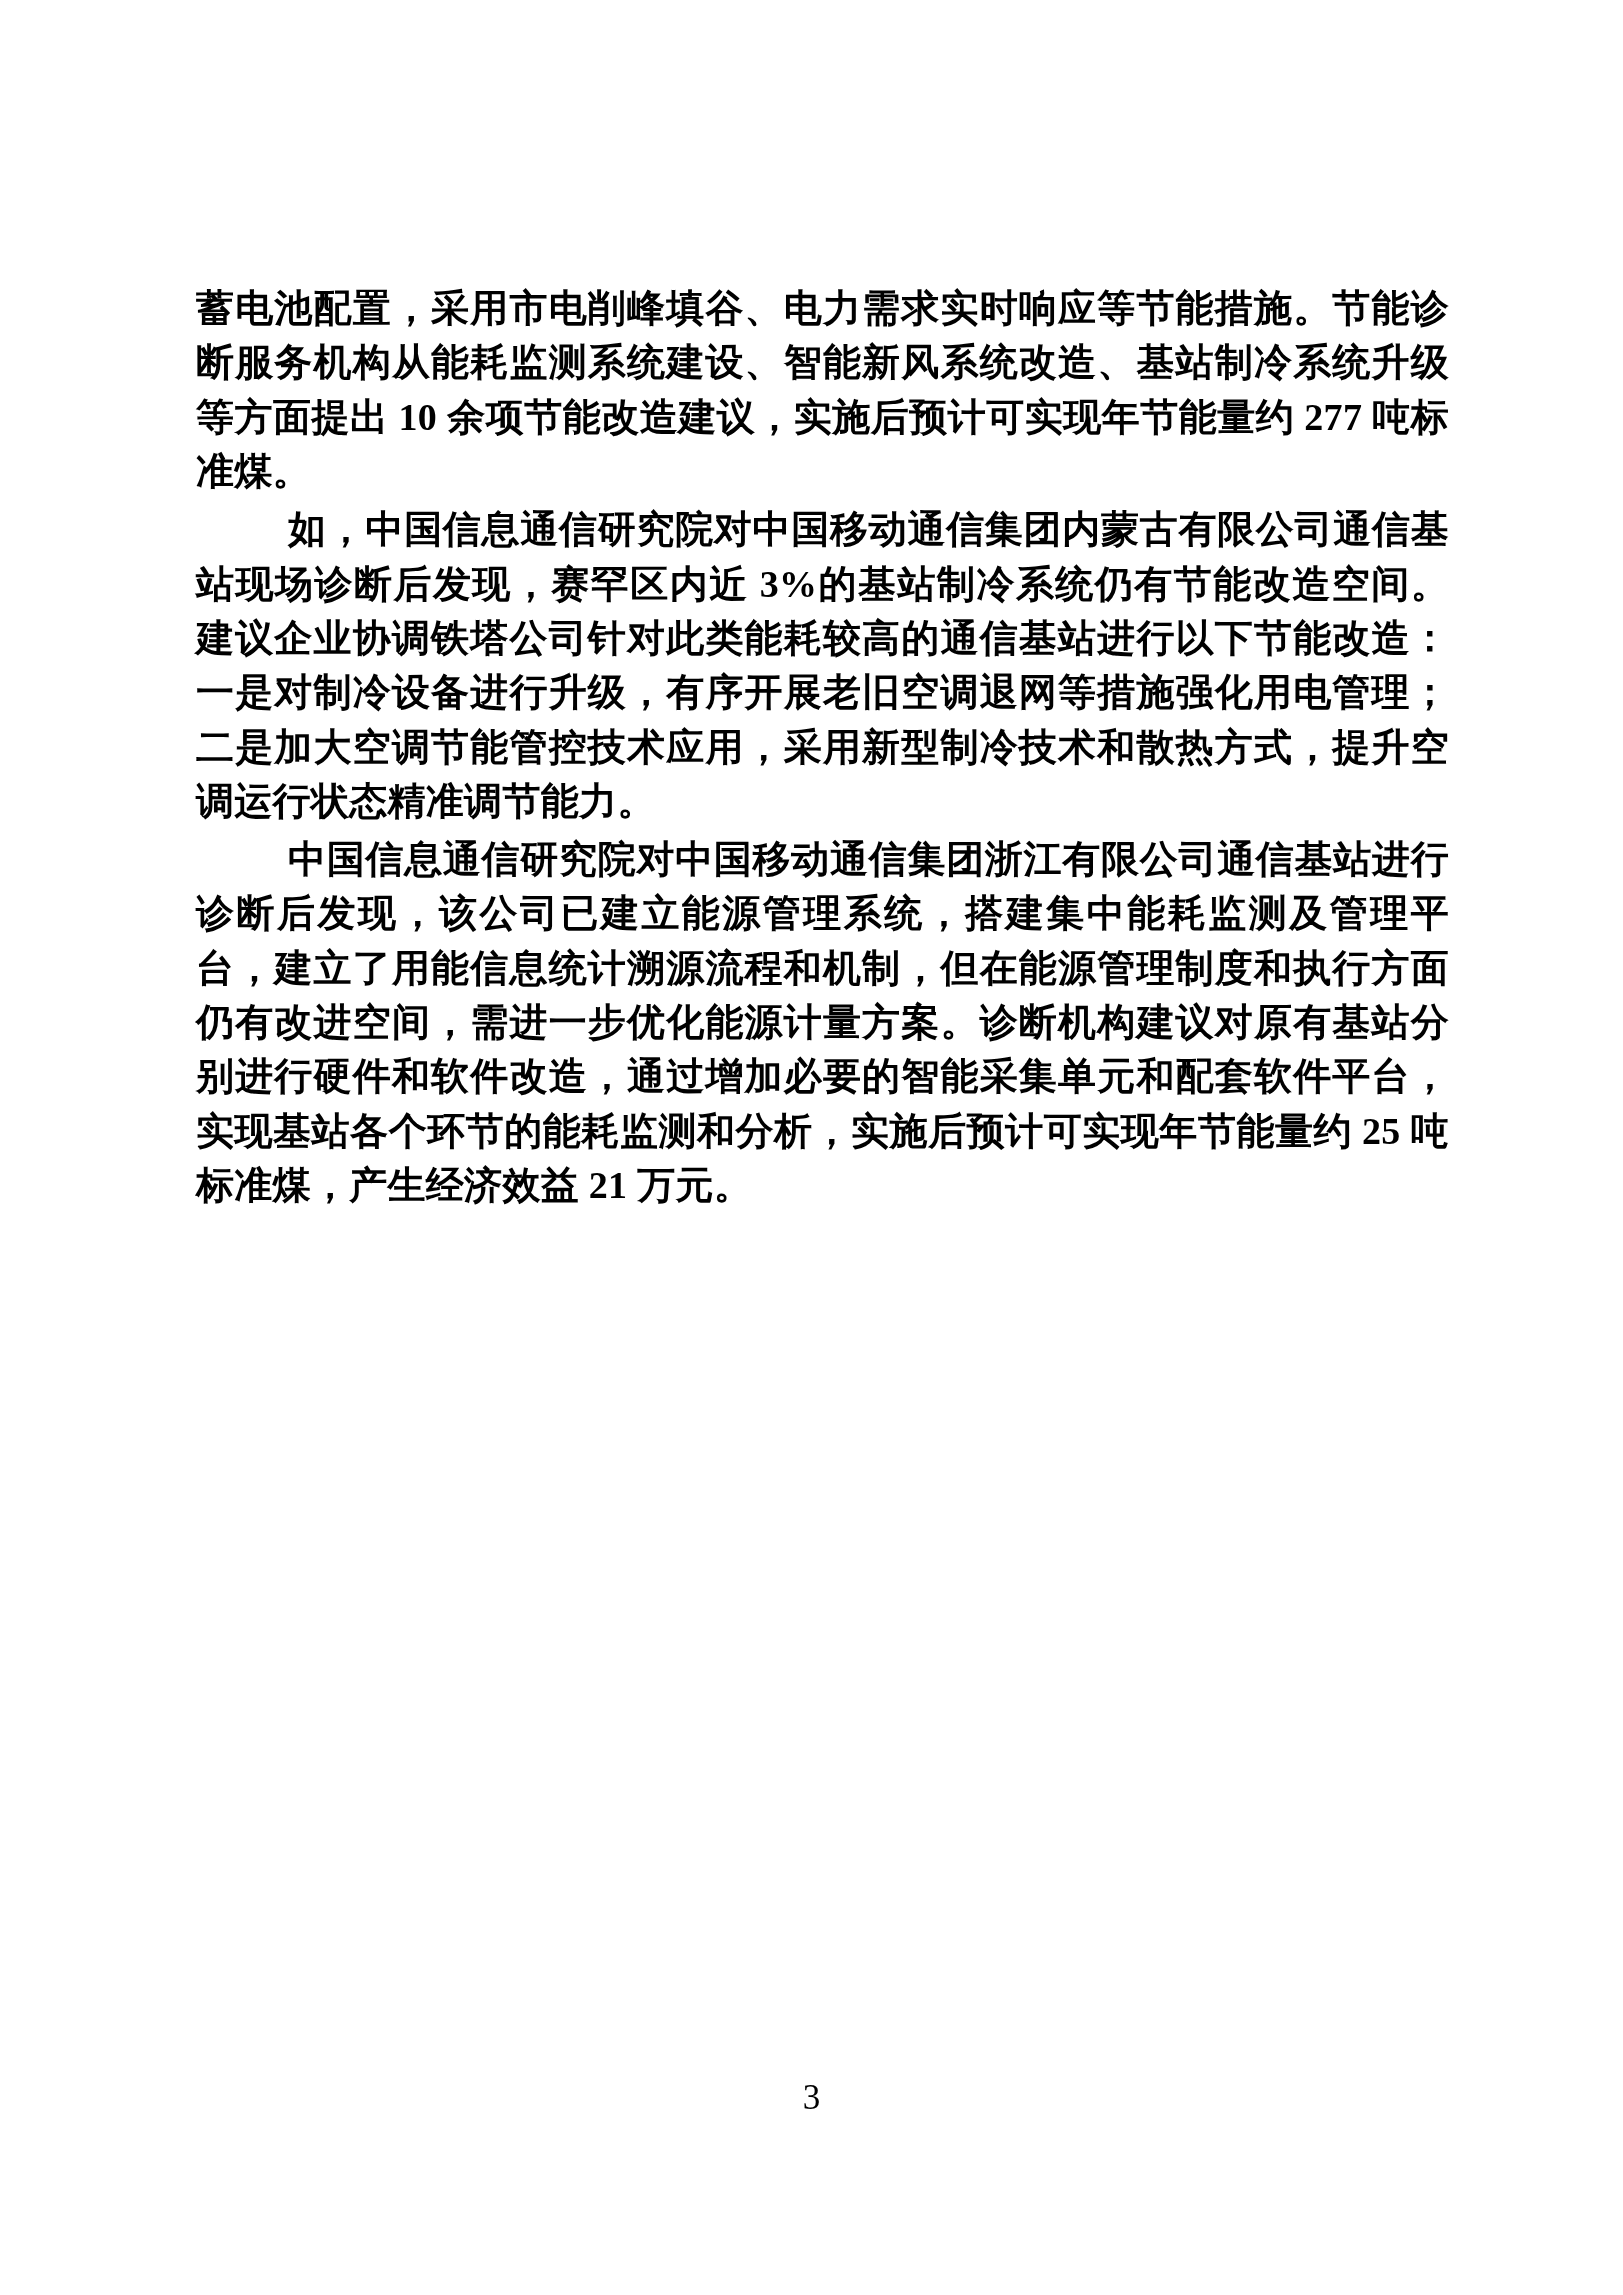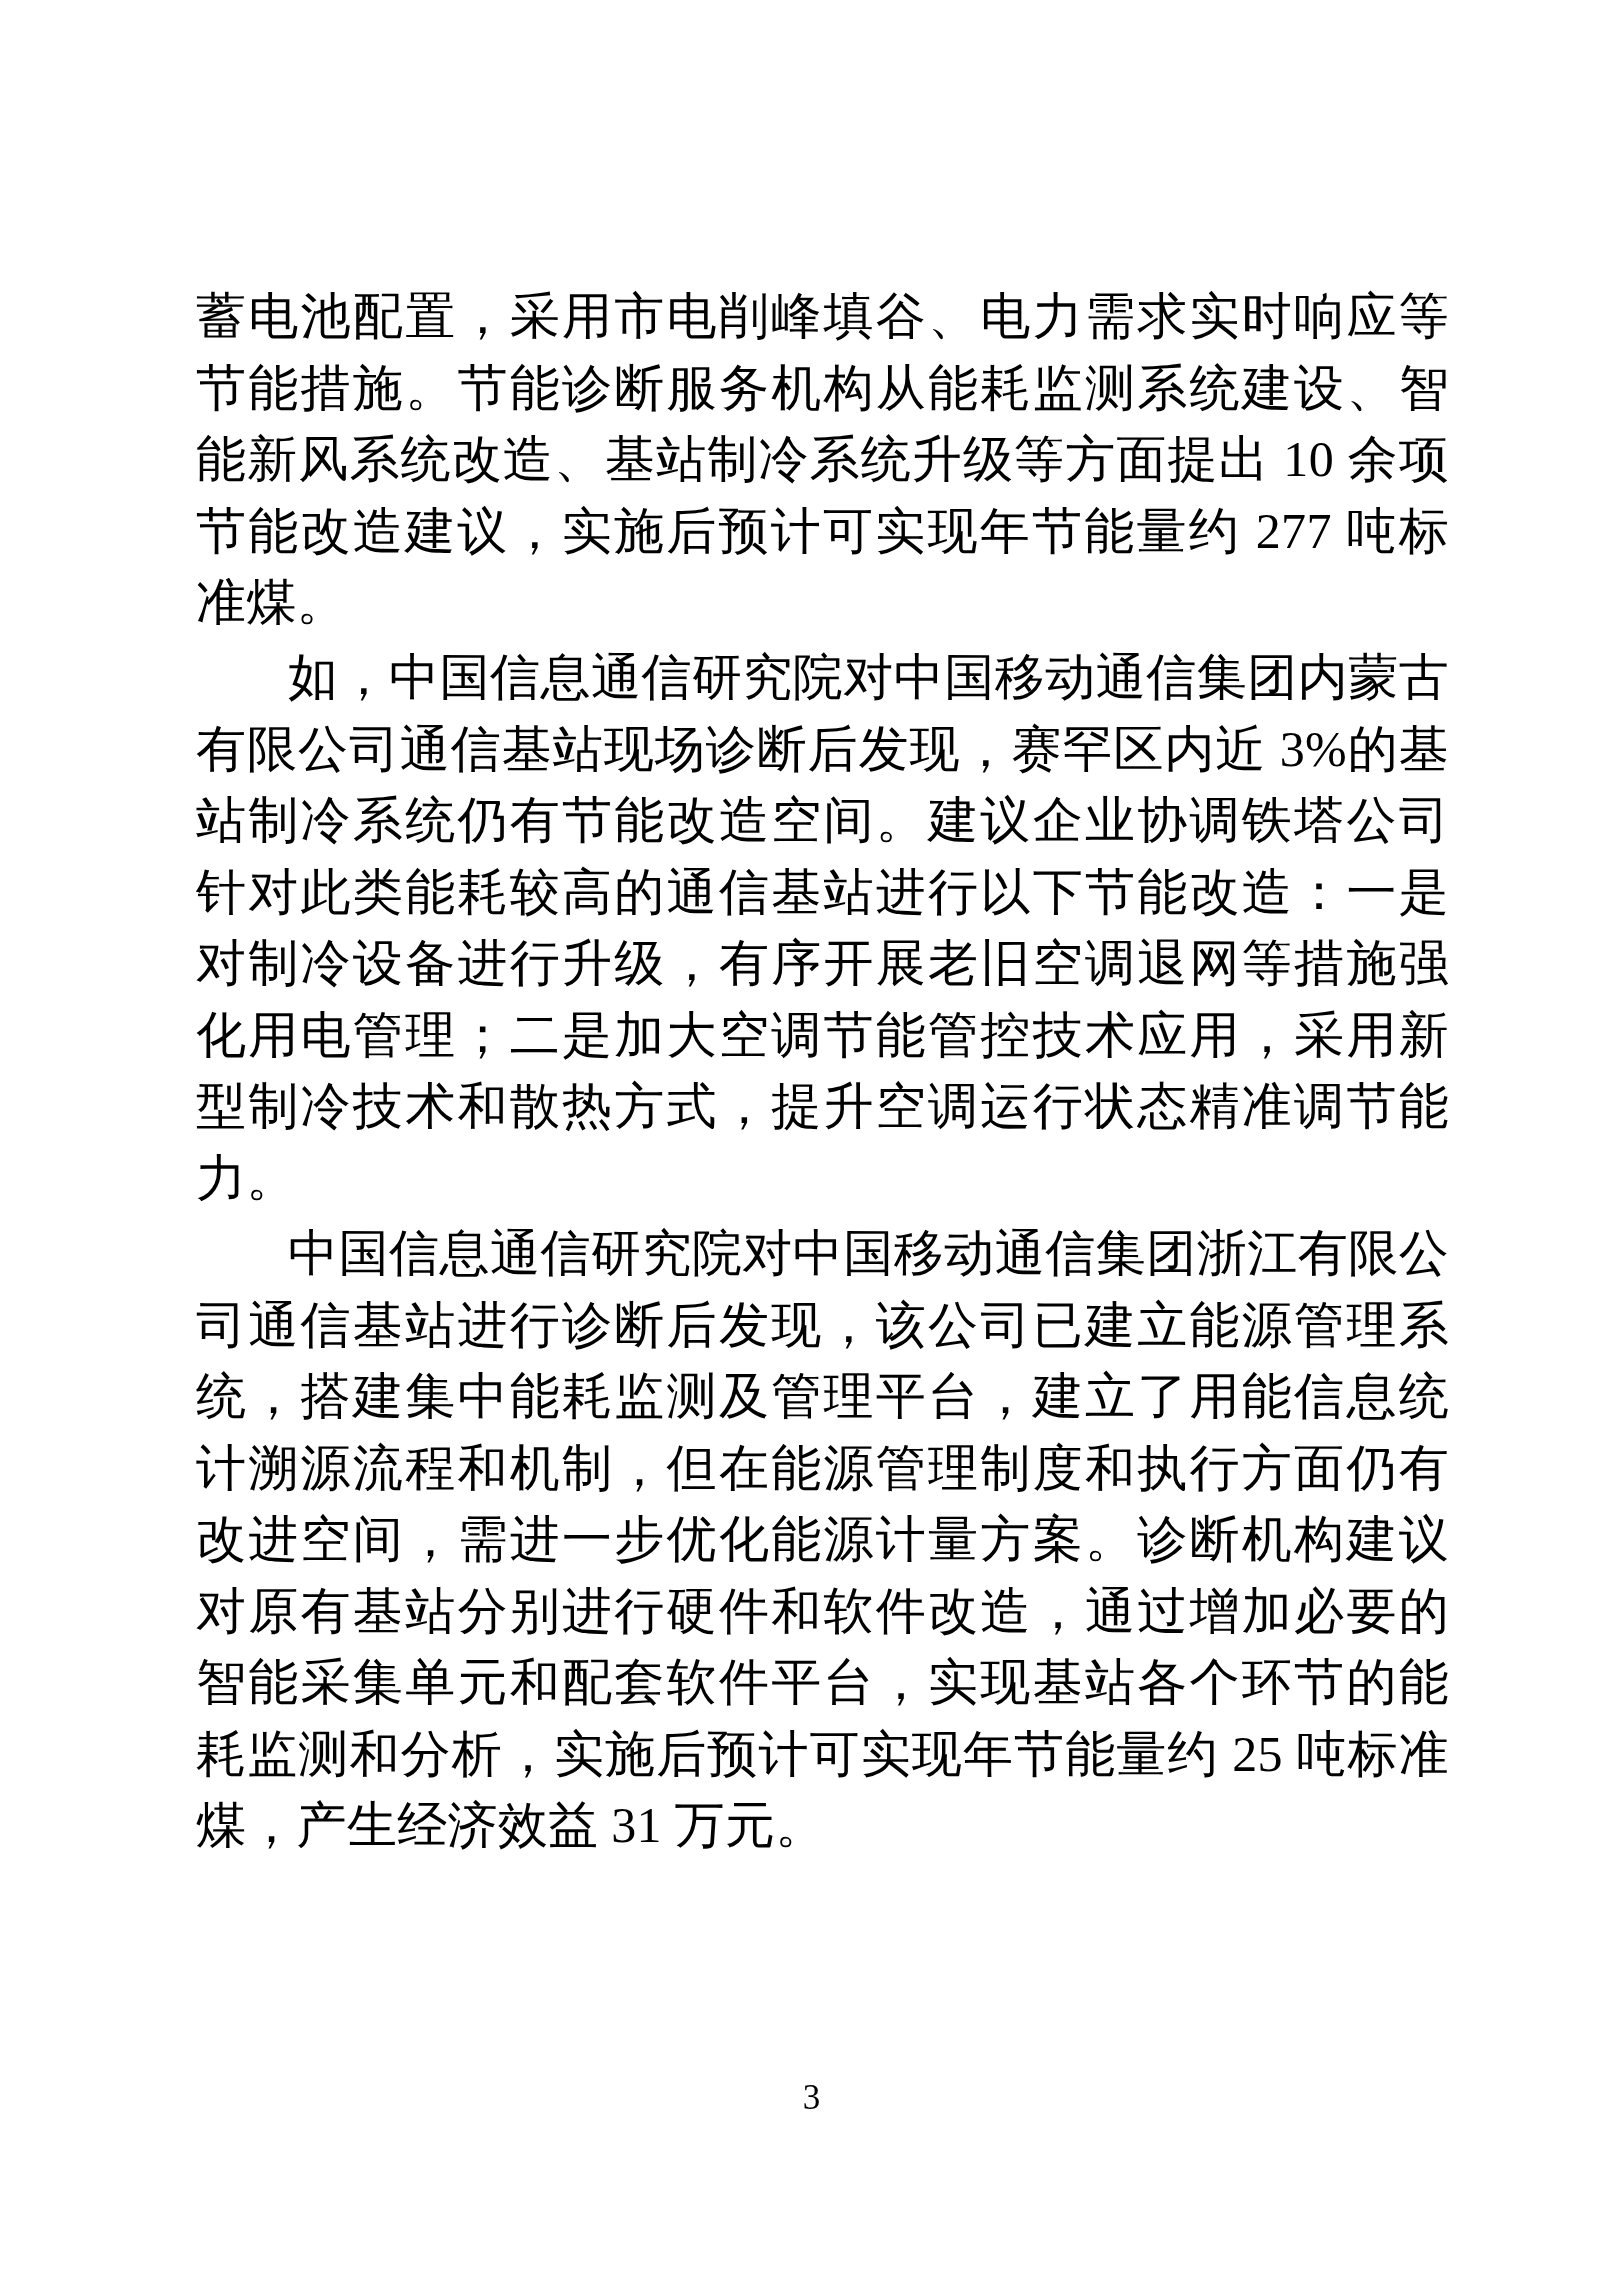--- a/index.html
+++ b/index.html
@@ -22,27 +22,28 @@
     width: 1623px;
     height: 2295px;
     box-sizing: border-box;
     padding: 281px 173px 0 196px;
   }
   .doc-body {
     width: 1253px;
   }
   p.para {
     margin: 0 0 3.9px 0;
-    font-size: 50px;
+    font-size: 38px;
     line-height: 1.43;
     text-align: justify;
     text-justify: inter-ideograph;
     letter-spacing: 0.3px;
     text-indent: 0;
     font-family: "Liberation Serif", "DejaVu Serif", serif;
+    font-weight: bold;
   }
   p.indent {
     text-indent: 92px;
   }
   .footer {
     position: absolute;
     left: 0;
     right: 0;
     top: 2078px;
     text-align: center;
@@ -53,19 +54,19 @@
     color: #000000;
   }
 </style>
 </head>
 <body>
 
 <div class="page">
   <div class="doc-body">
     <p class="para">蓄电池配置，采用市电削峰填谷、电力需求实时响应等节能措施。节能诊断服务机构从能耗监测系统建设、智能新风系统改造、基站制冷系统升级等方面提出 10 余项节能改造建议，实施后预计可实现年节能量约 277 吨标准煤。</p>
     <p class="para indent">如，中国信息通信研究院对中国移动通信集团内蒙古有限公司通信基站现场诊断后发现，赛罕区内近 3%的基站制冷系统仍有节能改造空间。建议企业协调铁塔公司针对此类能耗较高的通信基站进行以下节能改造：一是对制冷设备进行升级，有序开展老旧空调退网等措施强化用电管理；二是加大空调节能管控技术应用，采用新型制冷技术和散热方式，提升空调运行状态精准调节能力。</p>
-    <p class="para indent">中国信息通信研究院对中国移动通信集团浙江有限公司通信基站进行诊断后发现，该公司已建立能源管理系统，搭建集中能耗监测及管理平台，建立了用能信息统计溯源流程和机制，但在能源管理制度和执行方面仍有改进空间，需进一步优化能源计量方案。诊断机构建议对原有基站分别进行硬件和软件改造，通过增加必要的智能采集单元和配套软件平台，实现基站各个环节的能耗监测和分析，实施后预计可实现年节能量约 25 吨标准煤，产生经济效益 31 万元。</p>
+    <p class="para indent">中国信息通信研究院对中国移动通信集团浙江有限公司通信基站进行诊断后发现，该公司已建立能源管理系统，搭建集中能耗监测及管理平台，建立了用能信息统计溯源流程和机制，但在能源管理制度和执行方面仍有改进空间，需进一步优化能源计量方案。诊断机构建议对原有基站分别进行硬件和软件改造，通过增加必要的智能采集单元和配套软件平台，实现基站各个环节的能耗监测和分析，实施后预计可实现年节能量约 25 吨标准煤，产生经济效益 21 万元。</p>
   </div>
   <div class="footer">
     <span class="page-number">3</span>
   </div>
 </div>
 
 
 </body></html>

